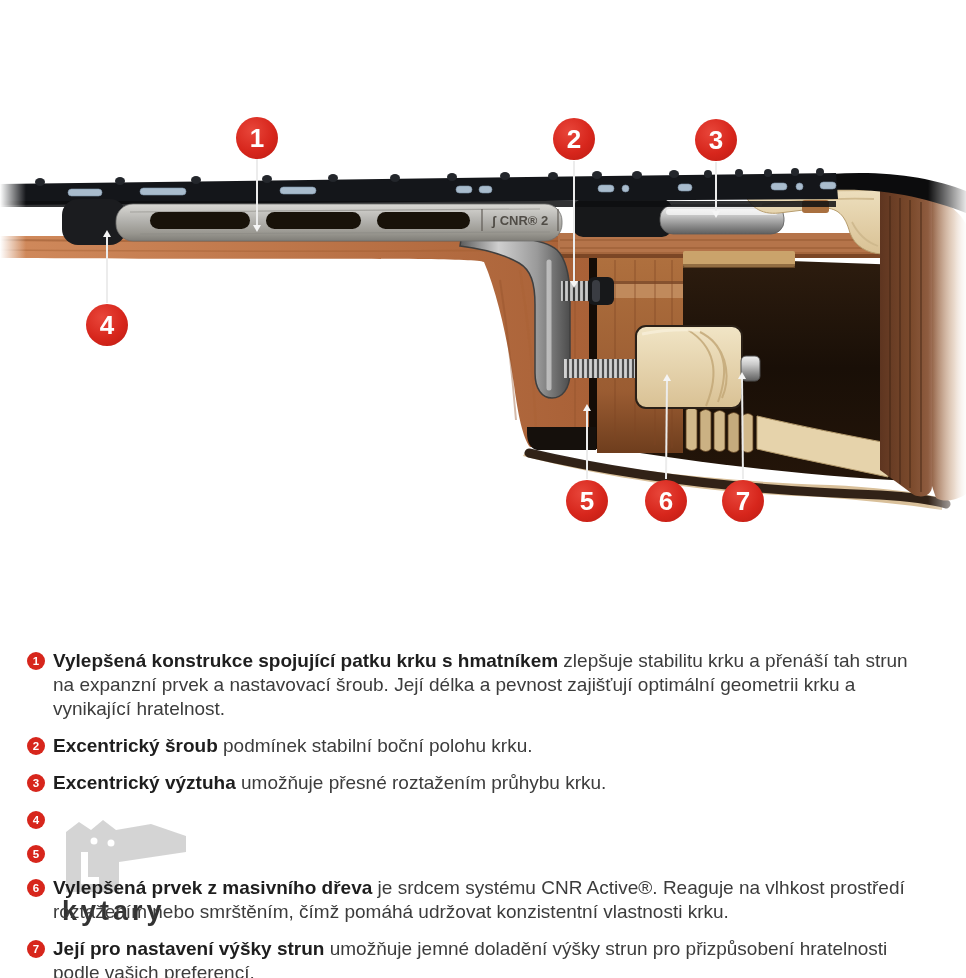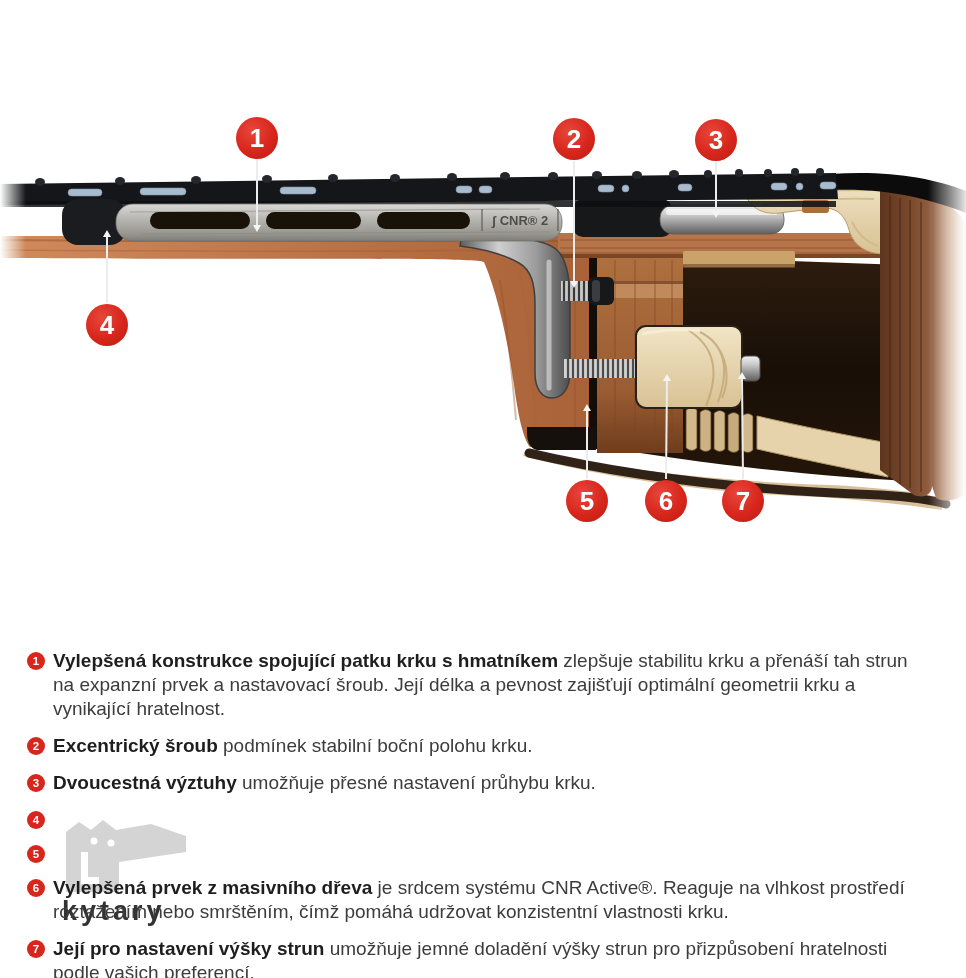--- a/index.html
+++ b/index.html
@@ -308,21 +308,21 @@
   <div class="legend-item">
     <span class="badge">1</span>
     <p><b>Vylepšená konstrukce spojující patku krku s hmatníkem</b><span> zlepšuje stabilitu krku a přenáší tah strun na expanzní prvek a nastavovací šroub. Její délka a pevnost zajišťují optimální geometrii krku a vynikající hratelnost.</span></p>
   </div>
   <div class="legend-item">
     <span class="badge">2</span>
     <p><b>Excentrický šroub</b><span> podmínek stabilní boční polohu krku.</span></p>
   </div>
   <div class="legend-item">
     <span class="badge">3</span>
-    <p><b>Dvoucestná výztuhy</b><span> umožňuje přesné nastavení průhybu krku.</span></p>
+    <p><b>Excentrický výztuha</b><span> umožňuje přesné roztažením průhybu krku.</span></p>
   </div>
   <div class="legend-item">
     <span class="badge">4</span>
   </div>
   <div class="legend-item">
     <span class="badge">5</span>
   </div>
   <div class="legend-item">
     <span class="badge">6</span>
     <p><b>Vylepšená prvek z masivního dřeva</b><span> je srdcem systému CNR Active®. Reaguje na vlhkost prostředí roztažením nebo smrštěním, čímž pomáhá udržovat konzistentní vlastnosti krku.</span></p>

